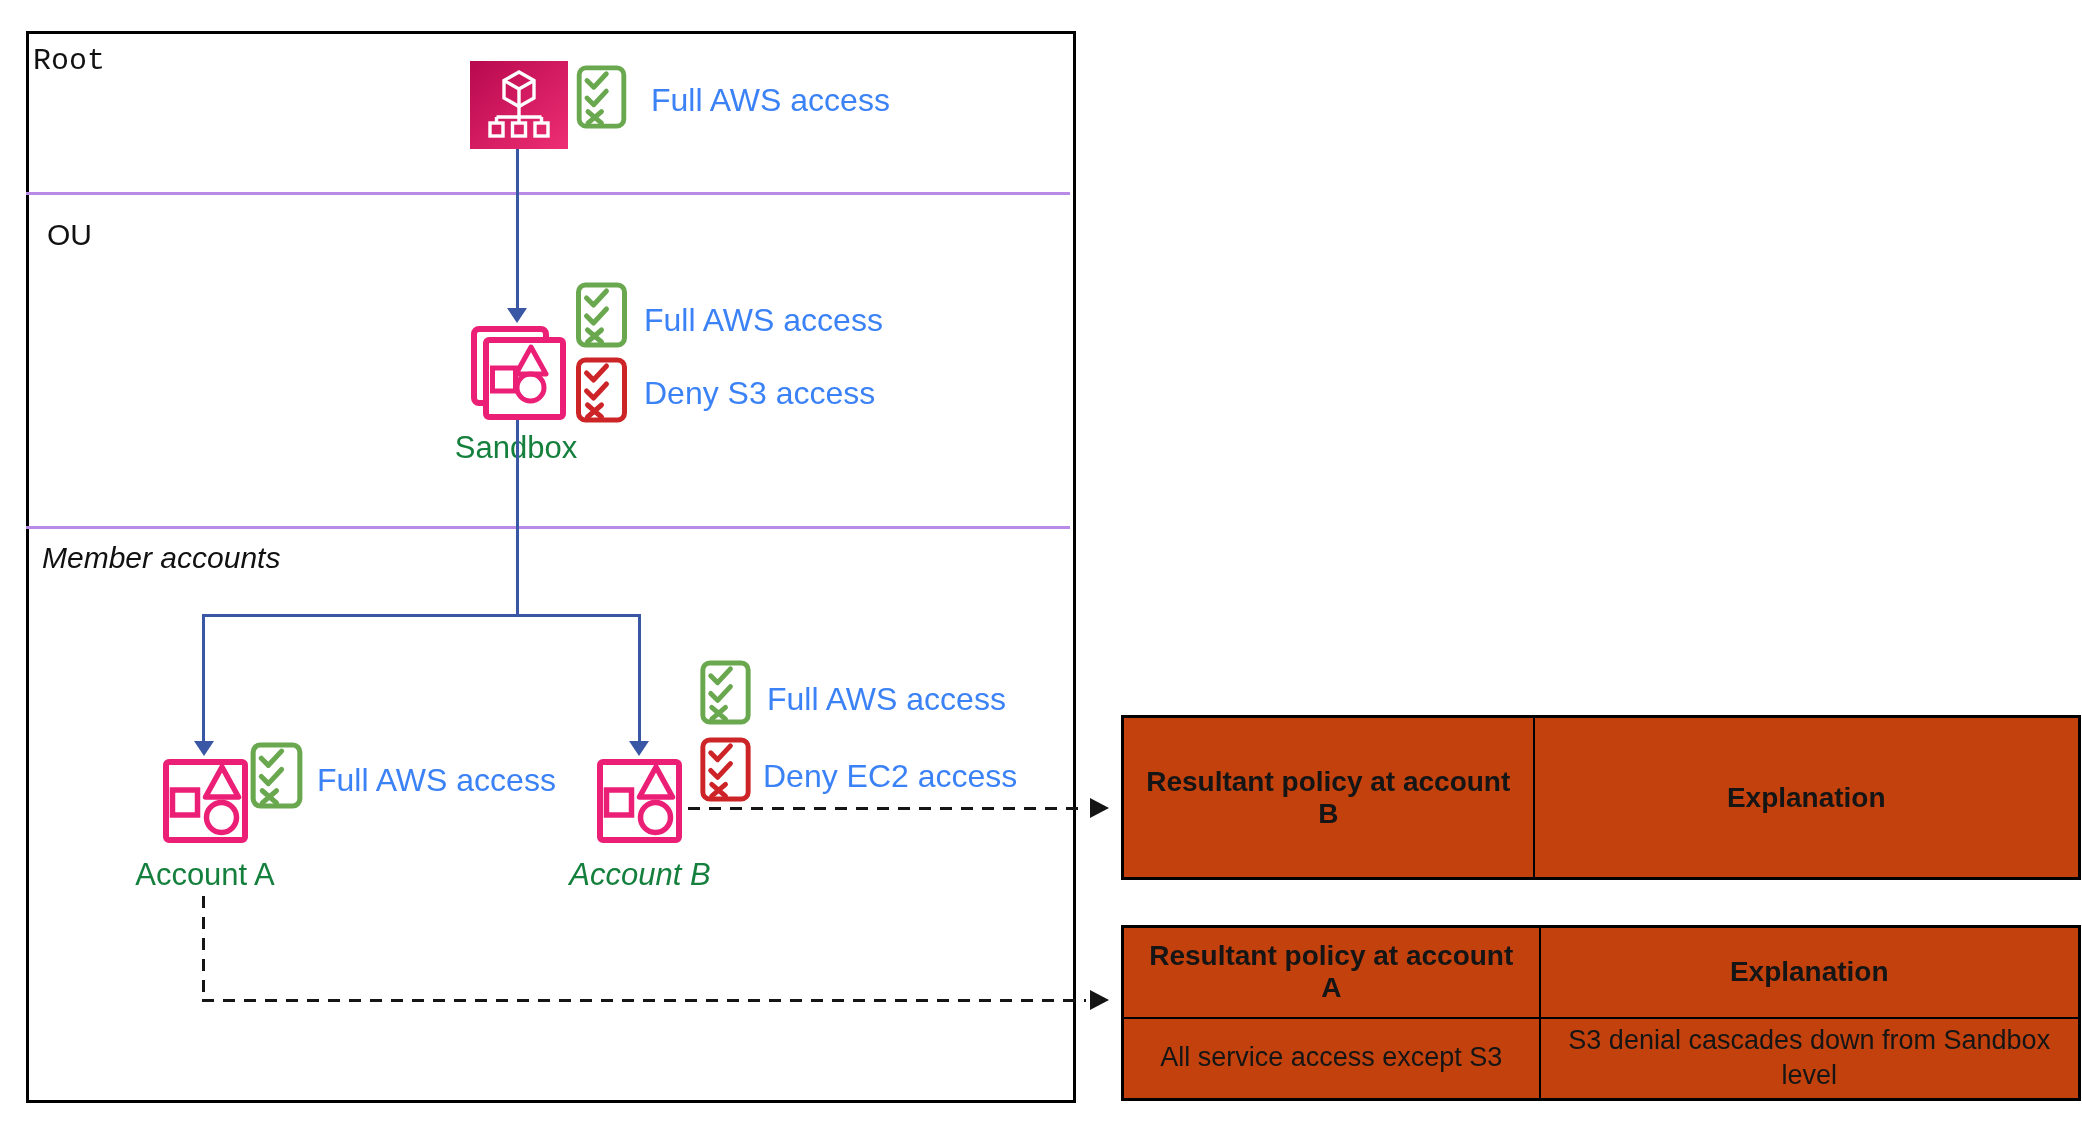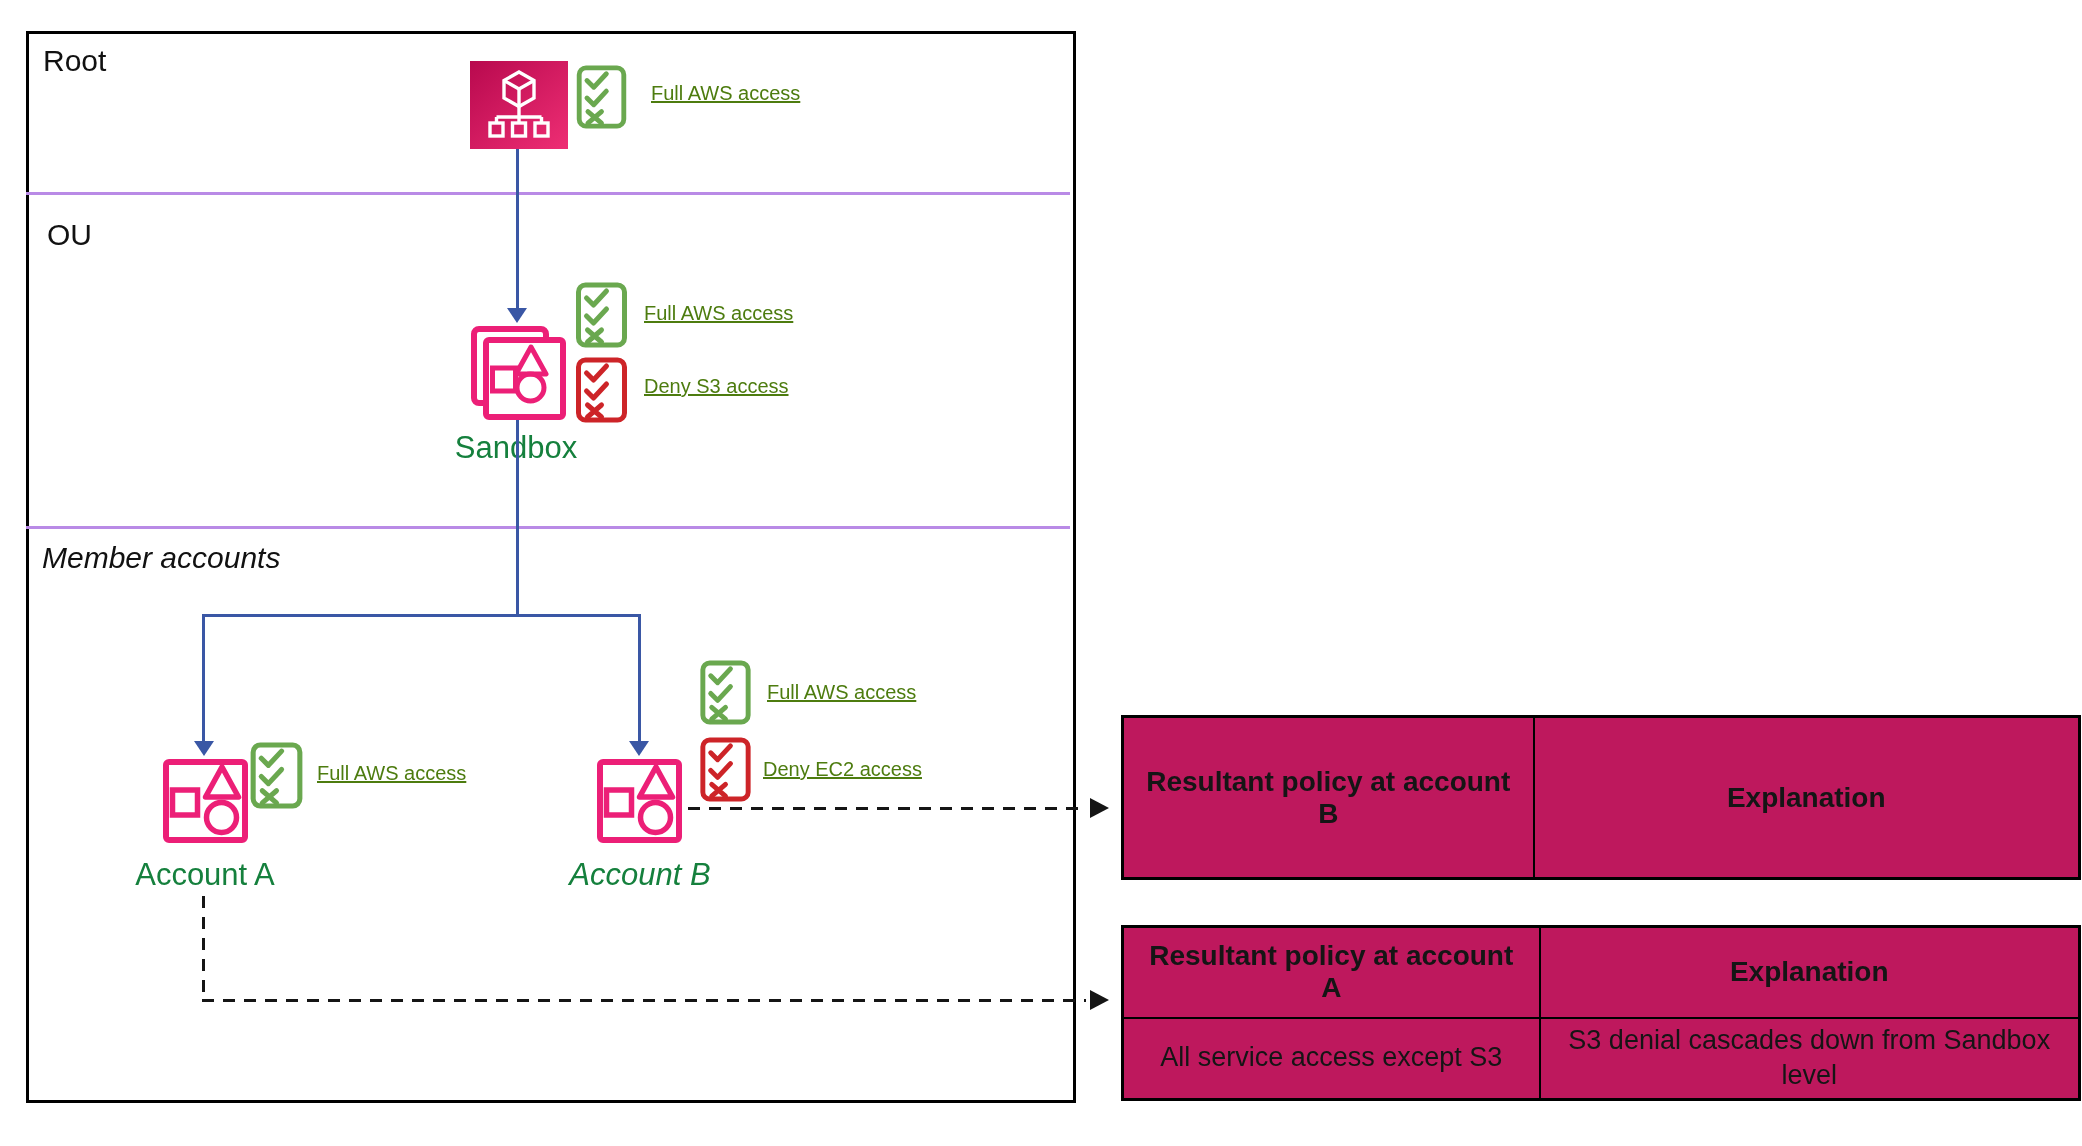--- a/index.html
+++ b/index.html
@@ -11,56 +11,56 @@
   
   .org-box{left:26px;top:31px;width:1044px;height:1066px;border:3px solid #000;}
 
   
   .purple-line{height:3px;background:#b98ae6;}
 
   .section-label{font-size:30px;font-weight:500;color:#111;white-space:nowrap;}
 
   .node-label{font-size:31px;font-weight:500;color:#15803d;white-space:nowrap;transform:translateX(-50%);}
 
-  .policy-label{font-size:20px;color:#4d7c0f;white-space:nowrap;text-decoration:underline;}
+  .policy-label{font-size:32px;color:#3b82f6;white-space:nowrap;}
 
   
   .vline{width:3px;background:#3a57a5;}
   .hline{height:3px;background:#3a57a5;}
   .arrow-down{width:0;height:0;border-left:10px solid transparent;
               border-right:10px solid transparent;border-top:15px solid #3a57a5;}
 
   
   .dash-h{height:3px;background:repeating-linear-gradient(90deg,#151515 0 12px,transparent 12px 21px);}
   .dash-v{width:3px;background:repeating-linear-gradient(180deg,#151515 0 12px,transparent 12px 21px);}
   .arrow-right{width:0;height:0;border-top:10px solid transparent;
                border-bottom:10px solid transparent;border-left:19px solid #151515;}
 
   
-  table.result{border-collapse:collapse;table-layout:fixed;background:#be185d;
+  table.result{border-collapse:collapse;table-layout:fixed;background:#c2410c;
                border:3px solid #000;}
   table.result th, table.result td{border:2.5px solid #000;text-align:center;
                vertical-align:middle;padding:4px 14px;}
   table.result th{font-size:28px;font-weight:bold;}
   table.result td{font-size:27px;font-weight:400;line-height:1.32;white-space:pre-line;}
   .t1{left:1121px;top:715px;width:957px;height:165px;}
   .t2{left:1121px;top:925px;width:957px;height:163px;}
 
   svg{display:block;}
 </style>
 </head>
 <body>
 
 <div class="stage">
 
   <div class="abs org-box"></div>
   <div class="abs purple-line" style="left:26px;top:192px;width:1044px;"></div>
   <div class="abs purple-line" style="left:26px;top:526px;width:1044px;"></div>
 
-  <div class="abs section-label" style="left:43px;top:44px;">Root</div>
+  <div class="abs section-label" style="left:33px;top:44px;font-family:Liberation Mono, monospace;">Root</div>
   <div class="abs section-label" style="left:47px;top:218px;">OU</div>
   <div class="abs section-label" style="left:42px;top:541px;font-style:italic;">Member accounts</div>
 
   <div class="abs" style="left:470px;top:61px;">
     <svg width="98" height="88" viewBox="0 0 98 88">
       <defs>
         <linearGradient id="rootgrad" x1="0" y1="0" x2="1" y2="1">
           <stop offset="0" stop-color="#b8094e"></stop>
             <stop offset="1" stop-color="#ee2e74"></stop>
         </linearGradient>

